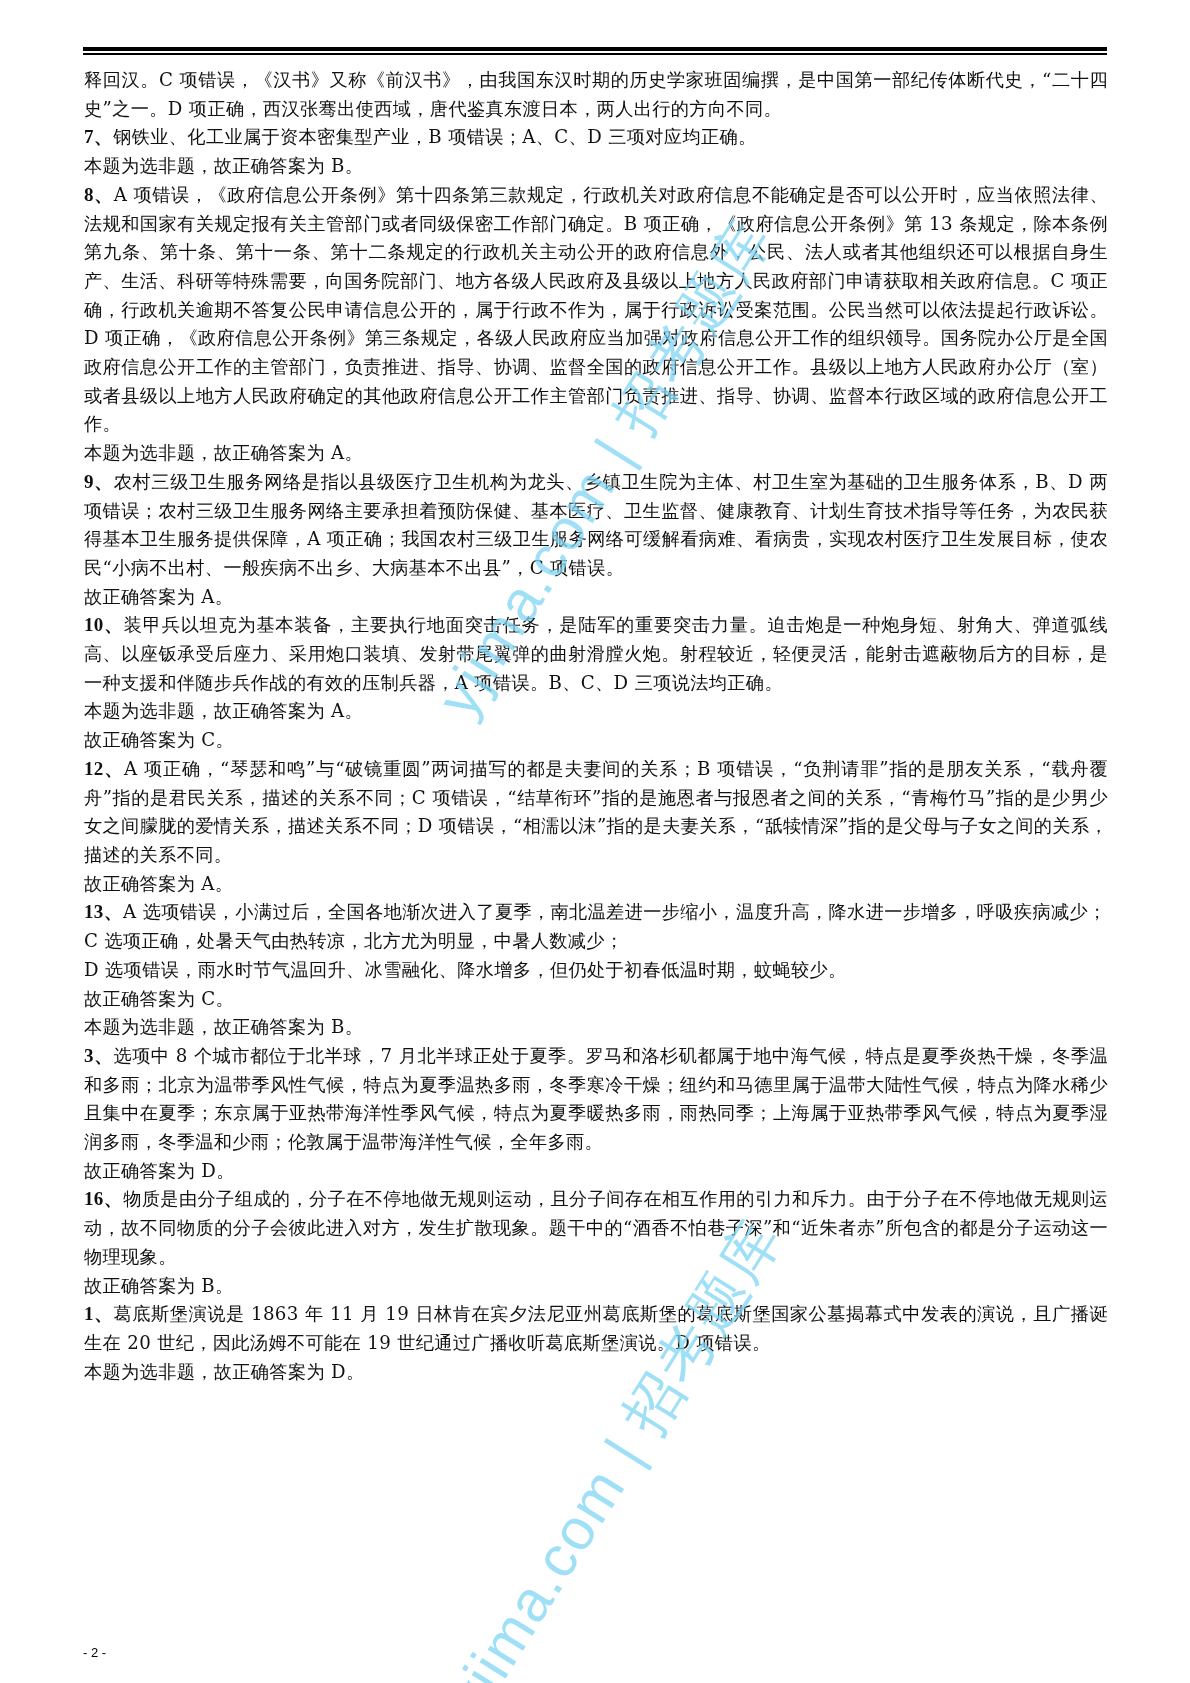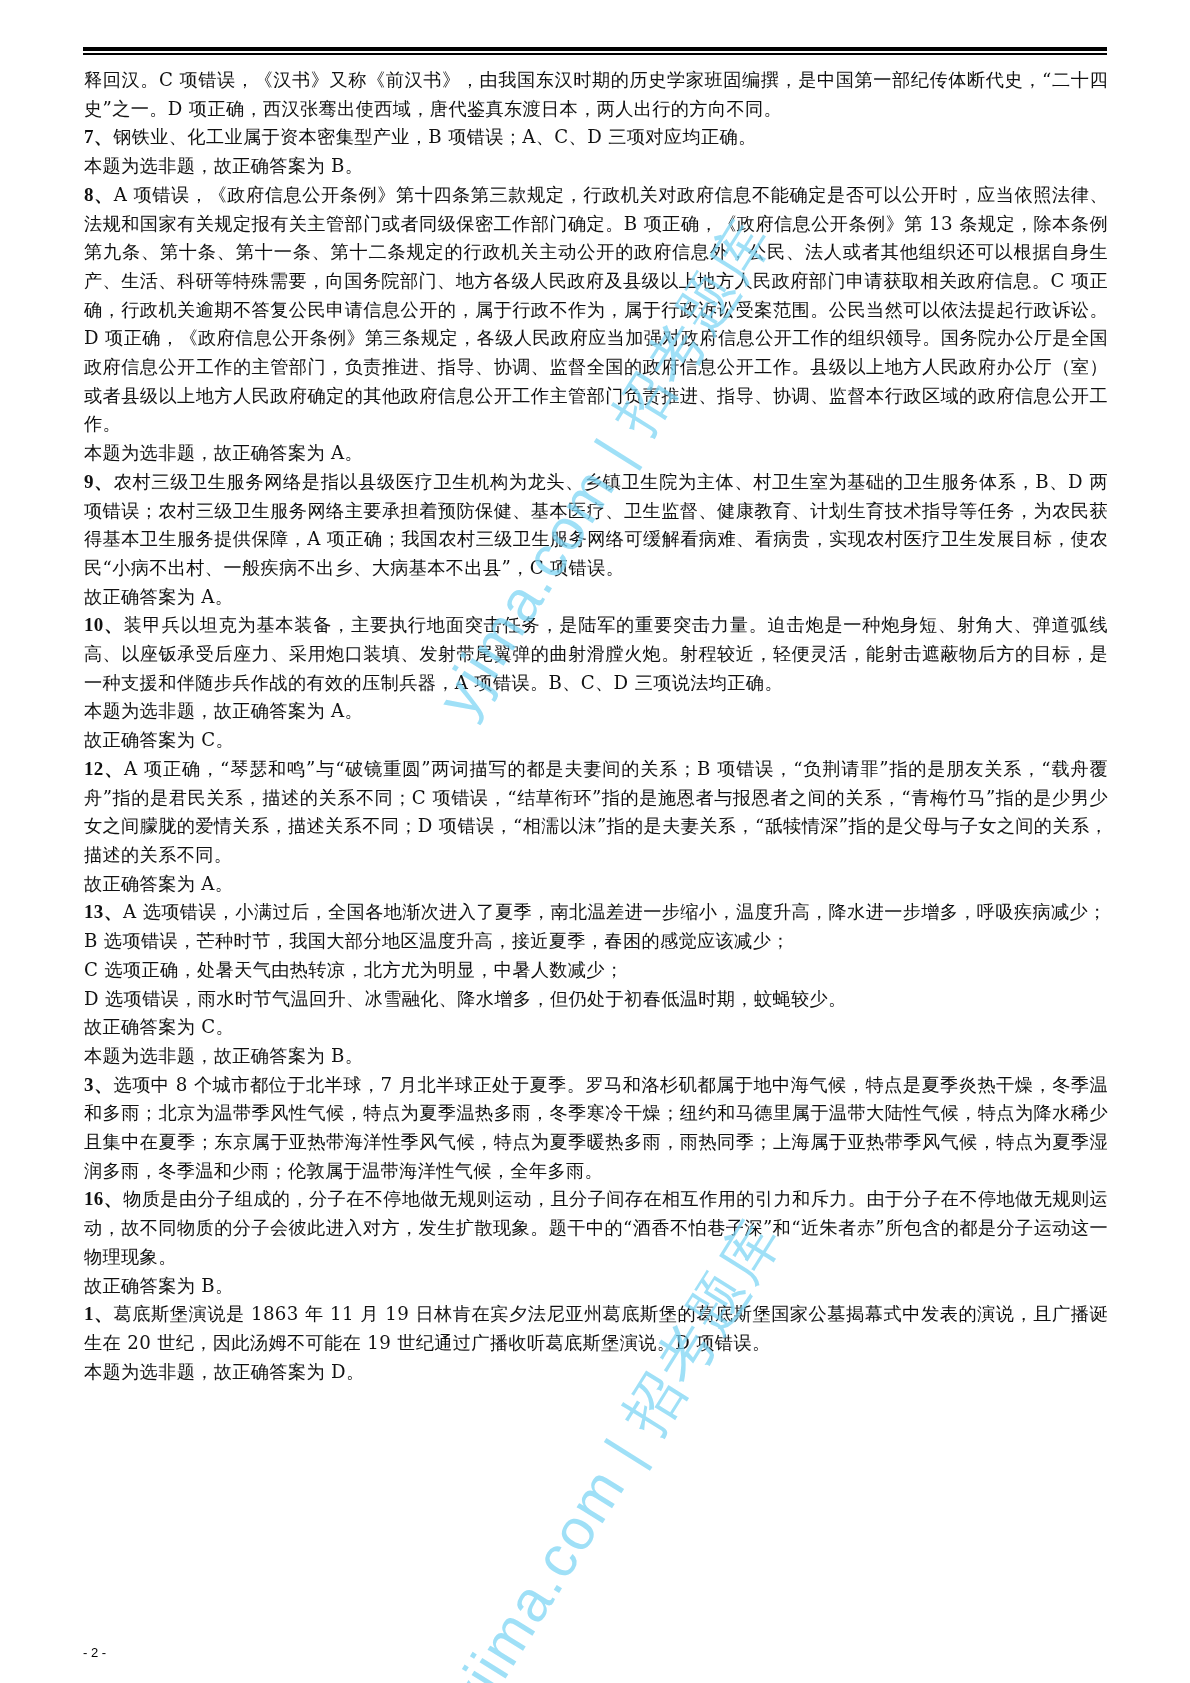--- a/index.html
+++ b/index.html
@@ -45,26 +45,26 @@
   <p class="para"><span class="num">8、</span><span>A 项错误，《政府信息公开条例》第十四条第三款规定，行政机关对政府信息不能确定是否可以公开时，应当依照法律、法规和国家有关规定报有关主管部门或者同级保密工作部门确定。B 项正确，《政府信息公开条例》第 13 条规定，除本条例第九条、第十条、第十一条、第十二条规定的行政机关主动公开的政府信息外，公民、法人或者其他组织还可以根据自身生产、生活、科研等特殊需要，向国务院部门、地方各级人民政府及县级以上地方人民政府部门申请获取相关政府信息。C 项正确，行政机关逾期不答复公民申请信息公开的，属于行政不作为，属于行政诉讼受案范围。公民当然可以依法提起行政诉讼。D 项正确，《政府信息公开条例》第三条规定，各级人民政府应当加强对政府信息公开工作的组织领导。国务院办公厅是全国政府信息公开工作的主管部门，负责推进、指导、协调、监督全国的政府信息公开工作。县级以上地方人民政府办公厅（室）或者县级以上地方人民政府确定的其他政府信息公开工作主管部门负责推进、指导、协调、监督本行政区域的政府信息公开工作。</span></p>
   <p class="para"><span>本题为选非题，故正确答案为 A。</span></p>
   <p class="para"><span class="num">9、</span><span>农村三级卫生服务网络是指以县级医疗卫生机构为龙头、乡镇卫生院为主体、村卫生室为基础的卫生服务体系，B、D 两项错误；农村三级卫生服务网络主要承担着预防保健、基本医疗、卫生监督、健康教育、计划生育技术指导等任务，为农民获得基本卫生服务提供保障，A 项正确；我国农村三级卫生服务网络可缓解看病难、看病贵，实现农村医疗卫生发展目标，使农民“小病不出村、一般疾病不出乡、大病基本不出县”，C 项错误。</span></p>
   <p class="para"><span>故正确答案为 A。</span></p>
   <p class="para"><span class="num">10、</span><span>装甲兵以坦克为基本装备，主要执行地面突击任务，是陆军的重要突击力量。迫击炮是一种炮身短、射角大、弹道弧线高、以座钣承受后座力、采用炮口装填、发射带尾翼弹的曲射滑膛火炮。射程较近，轻便灵活，能射击遮蔽物后方的目标，是一种支援和伴随步兵作战的有效的压制兵器，A 项错误。B、C、D 三项说法均正确。</span></p>
   <p class="para"><span>本题为选非题，故正确答案为 A。</span></p>
   <p class="para"><span>故正确答案为 C。</span></p>
   <p class="para"><span class="num">12、</span><span>A 项正确，“琴瑟和鸣”与“破镜重圆”两词描写的都是夫妻间的关系；B 项错误，“负荆请罪”指的是朋友关系，“载舟覆舟”指的是君民关系，描述的关系不同；C 项错误，“结草衔环”指的是施恩者与报恩者之间的关系，“青梅竹马”指的是少男少女之间朦胧的爱情关系，描述关系不同；D 项错误，“相濡以沫”指的是夫妻关系，“舐犊情深”指的是父母与子女之间的关系，描述的关系不同。</span></p>
   <p class="para"><span>故正确答案为 A。</span></p>
   <p class="para"><span class="num">13、</span><span>A 选项错误，小满过后，全国各地渐次进入了夏季，南北温差进一步缩小，温度升高，降水进一步增多，呼吸疾病减少；</span></p>
-  <p class="para"><span>B 选项错误，芒种时节，我国大部分地区温度升高，接近夏季，春困的感觉应该减少；</span></p>
   <p class="para"><span>C 选项正确，处暑天气由热转凉，北方尤为明显，中暑人数减少；</span></p>
   <p class="para"><span>D 选项错误，雨水时节气温回升、冰雪融化、降水增多，但仍处于初春低温时期，蚊蝇较少。</span></p>
   <p class="para"><span>故正确答案为 C。</span></p>
   <p class="para"><span>本题为选非题，故正确答案为 B。</span></p>
   <p class="para"><span class="num">3、</span><span>选项中 8 个城市都位于北半球，7 月北半球正处于夏季。罗马和洛杉矶都属于地中海气候，特点是夏季炎热干燥，冬季温和多雨；北京为温带季风性气候，特点为夏季温热多雨，冬季寒冷干燥；纽约和马德里属于温带大陆性气候，特点为降水稀少且集中在夏季；东京属于亚热带海洋性季风气候，特点为夏季暖热多雨，雨热同季；上海属于亚热带季风气候，特点为夏季湿润多雨，冬季温和少雨；伦敦属于温带海洋性气候，全年多雨。</span></p>
+  <p class="para"><span>故正确答案为 D。</span></p>
   <p class="para"><span class="num">16、</span><span>物质是由分子组成的，分子在不停地做无规则运动，且分子间存在相互作用的引力和斥力。由于分子在不停地做无规则运动，故不同物质的分子会彼此进入对方，发生扩散现象。题干中的“酒香不怕巷子深”和“近朱者赤”所包含的都是分子运动这一物理现象。</span></p>
   <p class="para"><span>故正确答案为 B。</span></p>
   <p class="para"><span class="num">1、</span><span>葛底斯堡演说是 1863 年 11 月 19 日林肯在宾夕法尼亚州葛底斯堡的葛底斯堡国家公墓揭幕式中发表的演说，且广播诞生在 20 世纪，因此汤姆不可能在 19 世纪通过广播收听葛底斯堡演说。D 项错误。</span></p>
   <p class="para"><span>本题为选非题，故正确答案为 D。</span></p>
 </div>
 
 <div class="page-number">- 2 -</div>
 
 <div class="watermark" style="left:420px; top:690px;">yjima.com | 招考题库</div>
 <div class="watermark" style="left:430px; top:1690px;">yjima.com | 招考题库</div>

